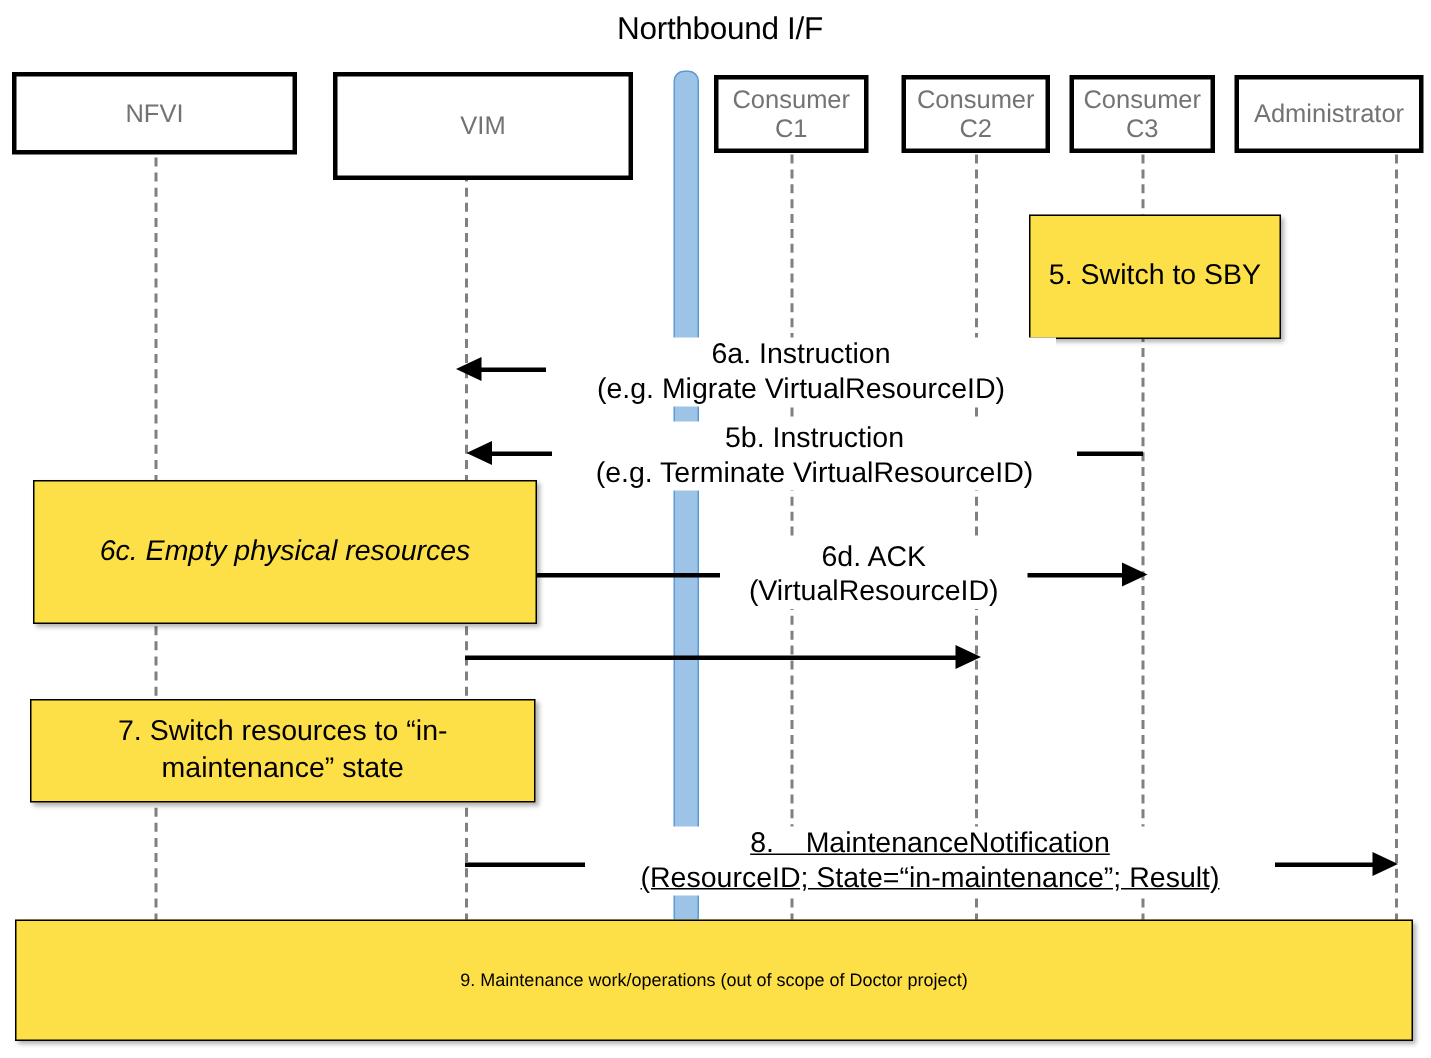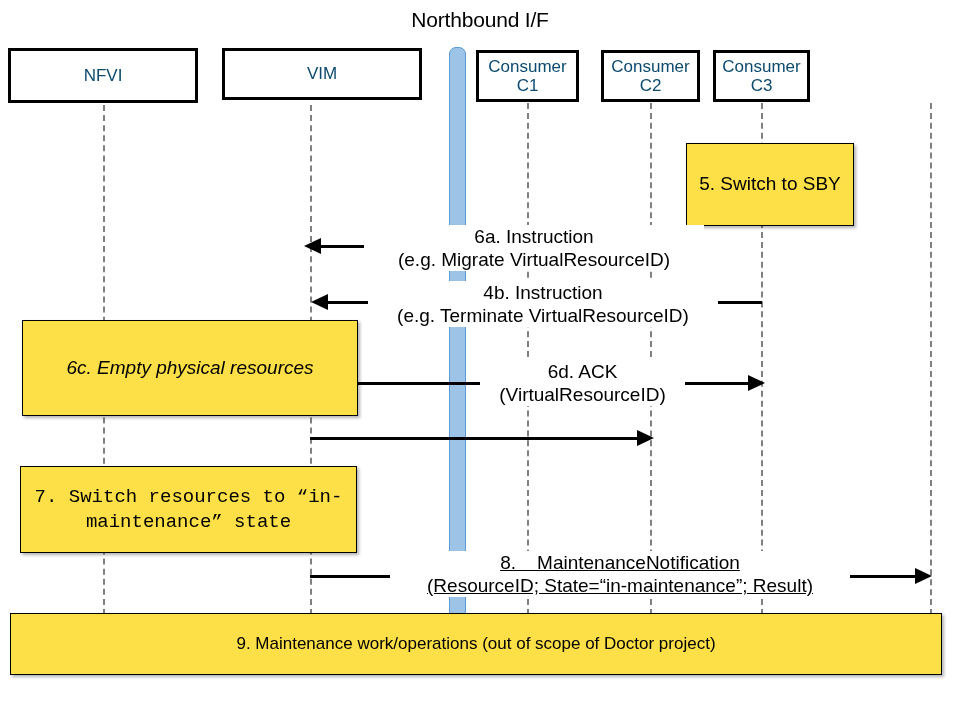--- a/index.html
+++ b/index.html
@@ -33,21 +33,21 @@
     position: absolute;
     box-sizing: border-box;
     border: 3px solid #000000;
     background: #ffffff;
     display: flex;
     align-items: center;
     justify-content: center;
     text-align: center;
     font-size: 17px;
     line-height: 1.12;
-    color: #0c4a6e;
+    color: #737373;
     z-index: 6;
   }
   .participant span { display: block; }
 
   
   .lifeline {
     position: absolute;
     width: 0;
     border-left: 2px dashed #808080;
     z-index: 1;
@@ -132,21 +132,21 @@
   <div class="lifeline" style="left:930px; top:103px; height:512px;"></div>
 
   <div class="nb-bar" style="left:449px; top:47px; width:17px; height:568px;"></div>
 
   <div class="participant" style="left:8px; top:48px; width:190px; height:55px;">
     <div>
       <span>NFVI</span>
     </div>
   </div>
 
-  <div class="participant" style="left:222px; top:48px; width:200px; height:52px;">
+  <div class="participant" style="left:222px; top:48px; width:200px; height:72px;">
     <div>
       <span>VIM</span>
     </div>
   </div>
 
   <div class="participant" style="left:476px; top:50px; width:103px; height:52px;">
     <div>
       <span>Consumer</span>
       <span>C1</span>
     </div>
@@ -159,39 +159,44 @@
     </div>
   </div>
 
   <div class="participant" style="left:713px; top:50px; width:97px; height:52px;">
     <div>
       <span>Consumer</span>
       <span>C3</span>
     </div>
   </div>
 
+  <div class="participant" style="left:823px; top:50px; width:126px; height:52px;">
+    <div>
+      <span>Administrator</span>
+    </div>
+  </div>
 
   <div class="note-box" style="left:686px; top:143px; width:168px; height:83px;">
     <div class="inner">
       <span>5. Switch to</span>
       <span>SBY</span>
     </div>
   </div>
 
   <div class="msg-line" style="left:313px; top:245px; width:337px;"></div>
   <div class="arrowhead left" style="left:304px; top:238px;"></div>
   <div class="msg-label" style="left:364px; top:225px; width:340px;">
     <span class="l1">6a. Instruction</span>
     <span class="l2">(e.g. Migrate VirtualResourceID)</span>
   </div>
 
   <div class="msg-line" style="left:320px; top:301px; width:442px;"></div>
   <div class="arrowhead left" style="left:311px; top:294px;"></div>
   <div class="msg-label" style="left:368px; top:281px; width:350px;">
-    <span class="l1">4b. Instruction</span>
+    <span class="l1">5b. Instruction</span>
     <span class="l2">(e.g. Terminate VirtualResourceID)</span>
   </div>
 
   <div class="note-box" style="left:22px; top:320px; width:336px; height:96px;font-style:italic;">
     <div class="inner">
       <span>6c. Empty physical resources</span>
     </div>
   </div>
 
   <div class="msg-line" style="left:358px; top:382px; width:395px;"></div>
@@ -199,34 +204,34 @@
   <div class="msg-label" style="left:480px; top:360px; width:205px;">
     <span class="l1">6d. ACK</span>
     <span class="l2">(VirtualResourceID)</span>
   </div>
 
   <div class="msg-line" style="left:310px; top:437px; width:332px;"></div>
   <div class="arrowhead right" style="left:637px; top:430px;"></div>
   <div class="msg-label" style="left:486px; top:416px; width:190px;">
   </div>
 
-  <div class="note-box" style="left:20px; top:466px; width:337px; height:87px;font-family:Liberation Mono, monospace;">
+  <div class="note-box" style="left:20px; top:466px; width:337px; height:69px;">
     <div class="inner">
       <span>7. Switch resources to</span>
       <span>“in-maintenance” state</span>
     </div>
   </div>
 
   <div class="msg-line" style="left:310px; top:575px; width:610px;"></div>
   <div class="arrowhead right" style="left:915px; top:568px;"></div>
   <div class="msg-label" style="left:390px; top:551px; width:460px;text-decoration:underline;">
     <span class="l1">8.&nbsp;&nbsp;&nbsp;&nbsp;MaintenanceNotification</span>
     <span class="l2">(ResourceID; State=“in-maintenance”; Result)</span>
   </div>
 
-  <div class="note-box" style="left:10px; top:613px; width:932px; height:62px; font-size:17px;">
+  <div class="note-box" style="left:10px; top:613px; width:932px; height:81px; font-size:12px;">
     <div class="inner">
       <span>9. Maintenance work/operations</span>
       <span>(out of scope of Doctor project)</span>
     </div>
   </div>
 
 </div>
 
 </body></html>

